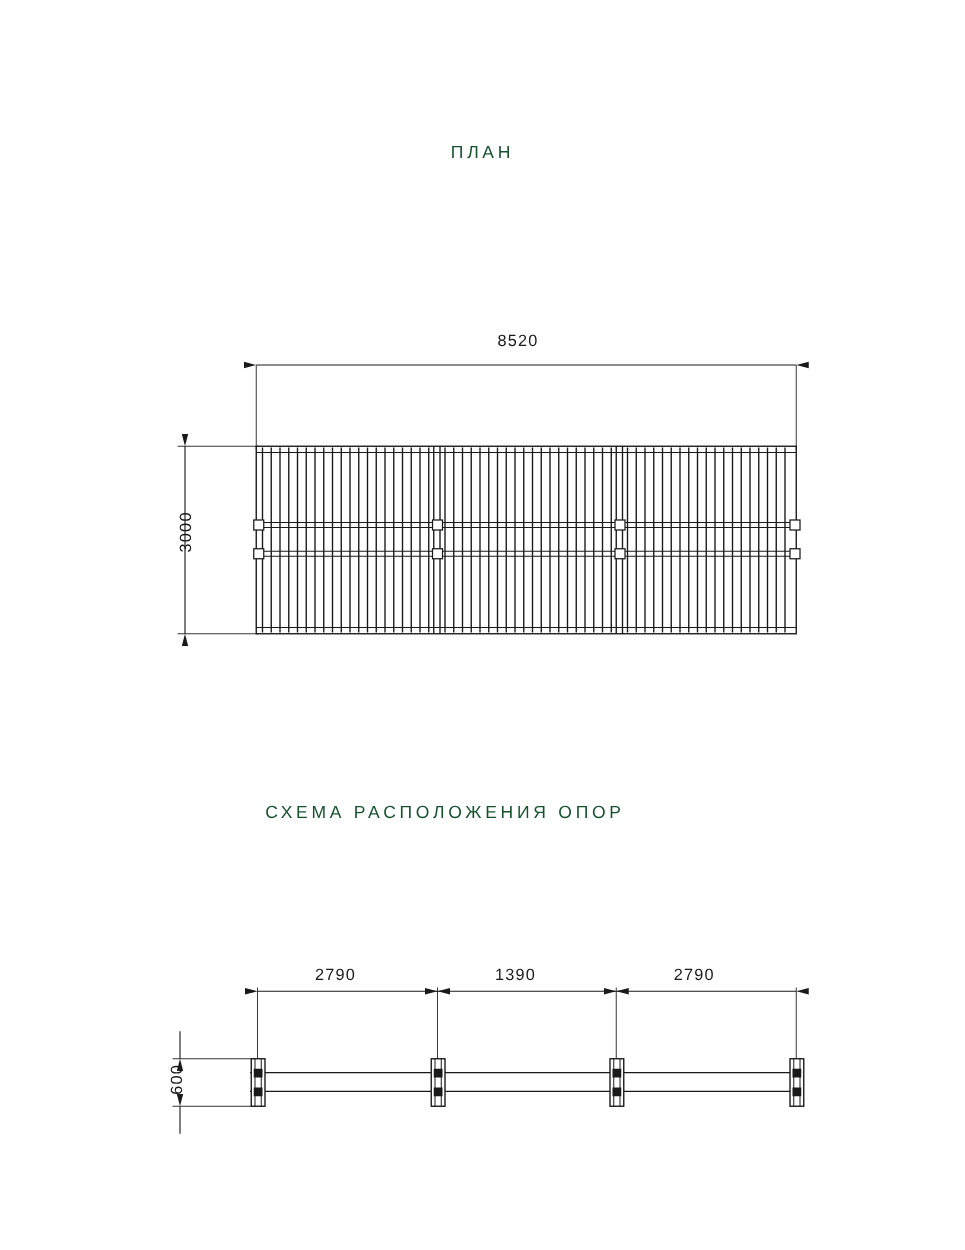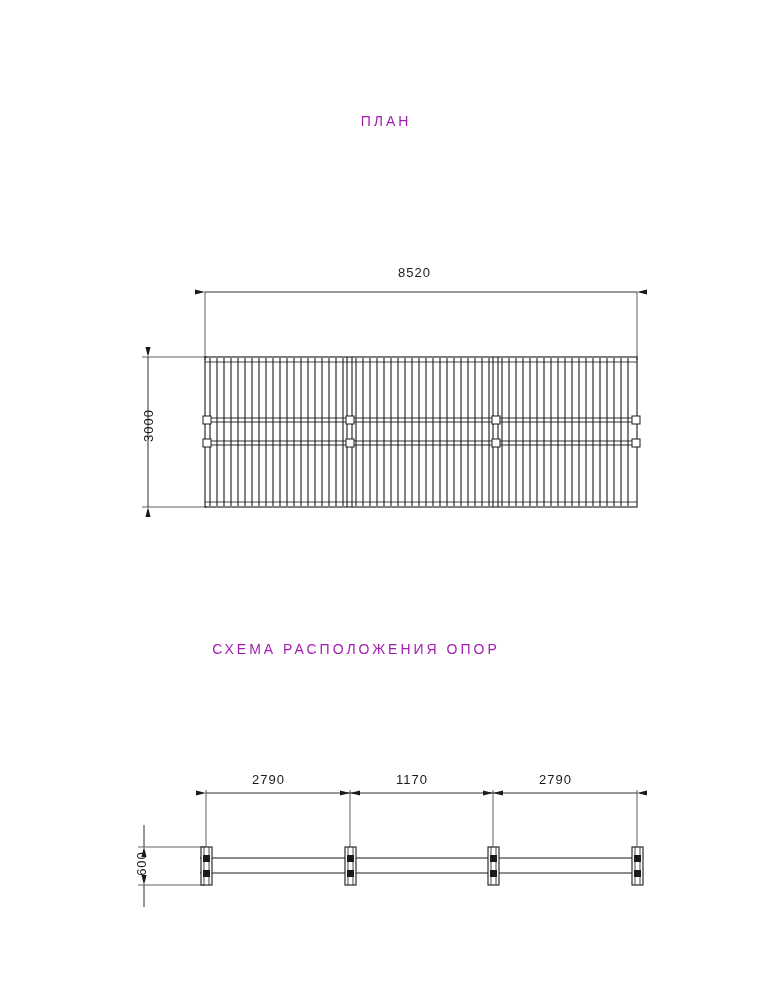--- a/index.html
+++ b/index.html
@@ -19,21 +19,21 @@
     position: absolute;
     left: 0; top: 0;
     width: 772px;
     height: 1000px;
   }
   .title {
     position: absolute;
     text-align: center;
     font-size: 14px;
     letter-spacing: 3px;
-    color: #a21caf;
+    color: #14532d;
     white-space: nowrap;
   }
   #title-plan {
     left: 0;
     top: 113px;
     width: 772px;
   }
   #title-supports {
     left: 0;
     top: 641px;
@@ -62,21 +62,21 @@
 
 <div class="page">
 
   <div class="title" id="title-plan">ПЛАН</div>
   <div class="title" id="title-supports">СХЕМА РАСПОЛОЖЕНИЯ ОПОР</div>
 
   <div class="dim-label" style="left:398px; top:265px;">8520</div>
   <div class="dim-label vert" style="left:123px; top:418px; width:50px; text-align:center;">3000</div>
 
   <div class="dim-label" style="left:252px; top:772px;">2790</div>
-  <div class="dim-label" style="left:396px; top:772px;">1170</div>
+  <div class="dim-label" style="left:396px; top:772px;">1390</div>
   <div class="dim-label" style="left:539px; top:772px;">2790</div>
   <div class="dim-label vert" style="left:119px; top:856px; width:44px; text-align:center;">600</div>
 
   <svg class="drawing" width="772" height="1000" viewBox="0 0 772 1000">
     <defs>
       <marker id="arrowStart" markerWidth="12" markerHeight="8" refX="10" refY="4" orient="auto" markerUnits="userSpaceOnUse">
         <path d="M10,4 L0,1.4 L0,6.6 Z" fill="#1a1a1a"></path>
       </marker>
       <marker id="arrowEnd" markerWidth="12" markerHeight="8" refX="2" refY="4" orient="auto" markerUnits="userSpaceOnUse">
         <path d="M2,4 L12,1.4 L12,6.6 Z" fill="#1a1a1a"></path>

